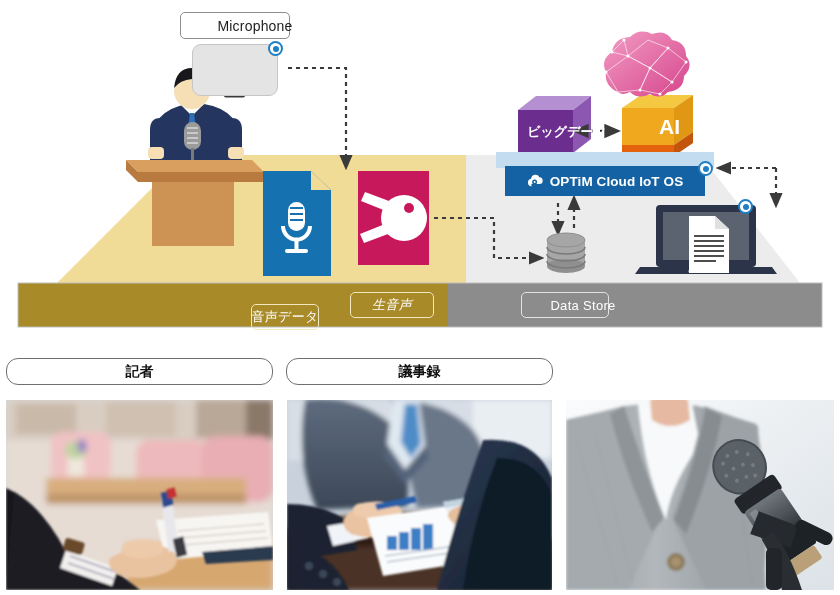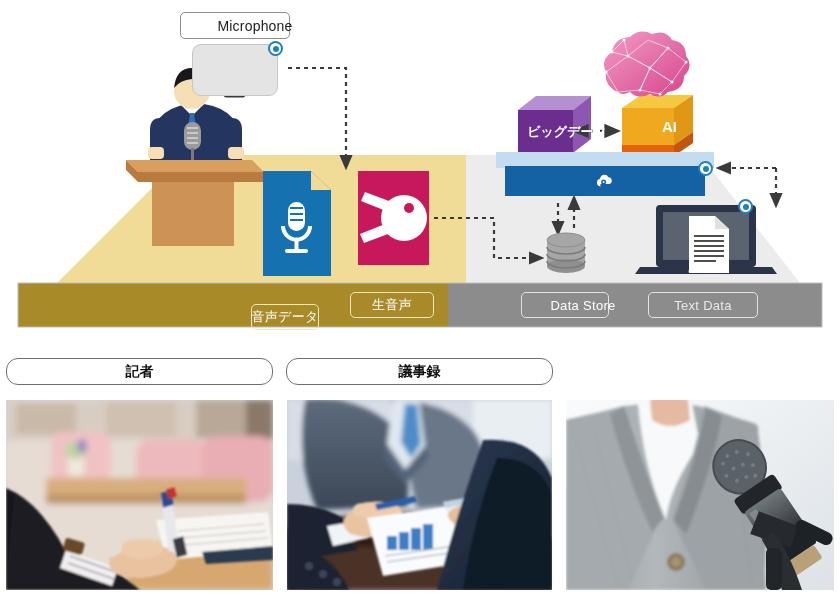--- a/index.html
+++ b/index.html
@@ -336,31 +336,31 @@
   <div class="mic-chip"></div>
   <div class="dot" style="left:268px; top:41px;"></div>
 
   <div class="cloud-bar-shelf"></div>
   <div class="cloud-bar">
     <svg width="18" height="14" viewBox="0 0 18 14">
       <path d="M4.4,12.4 a3.9,3.9 0 0 1 -0.3,-7.7 a4.4,4.4 0 0 1 8.3,-1.5 a3.5,3.5 0 0 1 3.3,3.6 a3.2,3.2 0 0 1 -3.2,3.2 l-8.1,0 z" fill="#ffffff"></path>
       <circle cx="7.6" cy="8.1" r="2.5" fill="#1462a4"></circle>
       <circle cx="7.6" cy="8.1" r="1" fill="#ffffff"></circle>
     </svg>
+    <span>OPTiM Cloud IoT OS</span>
   </div>
   <div class="dot" style="left:698px; top:161px;"></div>
   <div class="dot" style="left:738px; top:199px;"></div>
 
   <div class="cube-face" style="left:518px; top:110px; width:55px; height:43px;">ビッグデータ</div>
-  <div class="cube-face" style="left:622px; top:108px; width:52px; height:37px; font-size:15px;">AI</div>
+  <div class="cube-face" style="left:622px; top:108px; width:52px; height:37px; font-size:21px;">AI</div>
 
   <div class="pill" style="left:251px; top:292px; width:68px; border-color:#f3e7bd; color:#ffffff;margin-top:12px;">音声データ</div>
-  <div class="pill" style="left:350px; top:292px; width:84px; border-color:#f3e7bd; color:#ffffff;">生音声</div>
+  <div class="pill" style="left:350px; top:292px; width:84px; border-color:#f3e7bd; color:#ffffff;font-style:italic;">生音声</div>
   <div class="pill" style="left:521px; top:292px; width:88px; border-color:#e3e3e3; color:#ffffff;padding-left:36px;">Data Store</div>
-  <div class="pill" style="left:648px; top:292px; width:110px; border-color:#e3e3e3; color:#e9e9e9;">Text Data</div>
 
   <div class="cat-row">
     <div class="cat-box" style="left:0px; width:267px;">記者</div>
     <div class="cat-box" style="left:280px; width:267px;">議事録</div>
   </div>
 
   <div class="photo" style="left:6px; width:267px;">
     <svg class="ph-inner" viewBox="0 0 267 190" preserveAspectRatio="xMidYMid slice">
       <defs>
         <filter id="b1">

